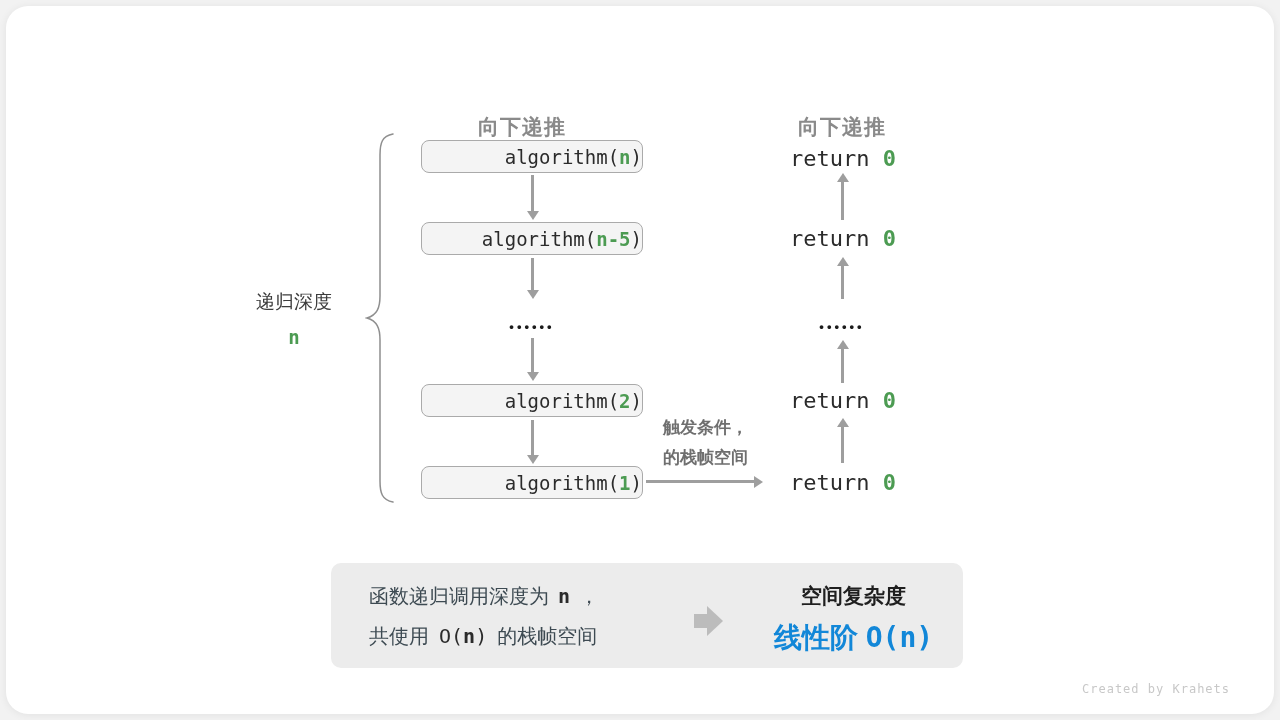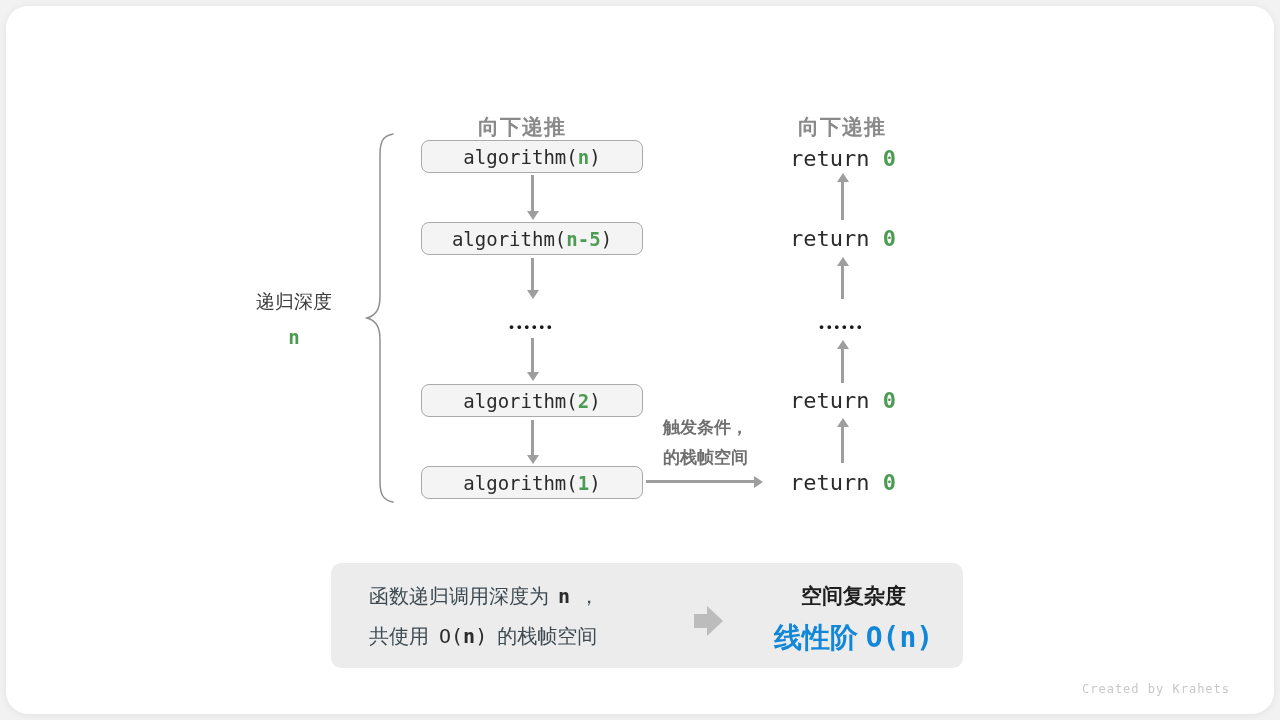--- a/index.html
+++ b/index.html
@@ -19,21 +19,21 @@
 
   .col-header{
     width:220px;font-size:21px;font-weight:bold;color:#8a8a8a;
     text-align:center;letter-spacing:1px;margin-top:48px;
   }
 
   .call-box{
     left:415px;width:222px;height:33px;line-height:33px;
     background:#f4f4f4;border:1.5px solid #aaaaaa;border-radius:8px;
     font-family:"DejaVu Sans Mono","Liberation Mono",monospace;
-    font-size:19px;color:#2b2b2b;text-align:center;box-sizing:border-box;
+    font-size:19px;color:#2b2b2b;text-align:right;box-sizing:border-box;
   }
 
   .return-row{
     left:762px;width:150px;height:22px;
     font-family:"DejaVu Sans Mono","Liberation Mono",monospace;
     font-size:22px;color:#2b2b2b;text-align:center;
   }
 
   .dots{
     width:120px;text-align:center;font-size:13px;font-weight:bold;

